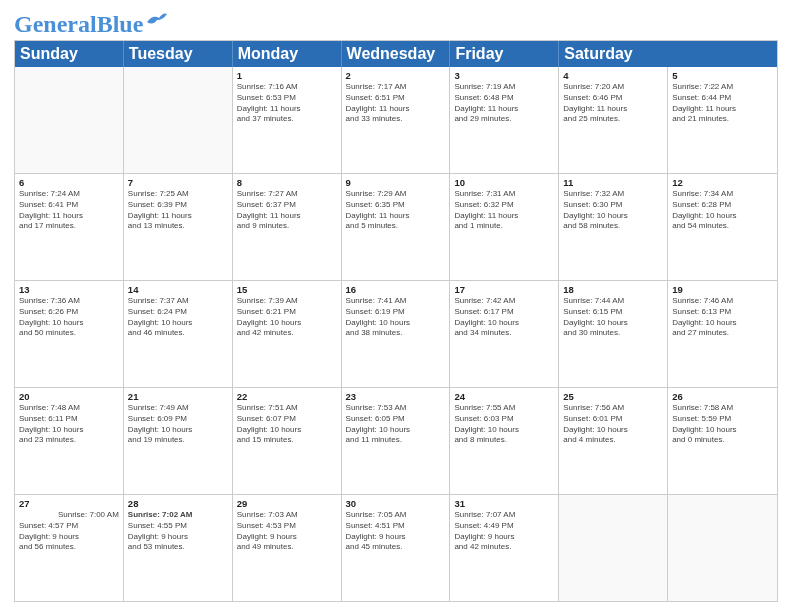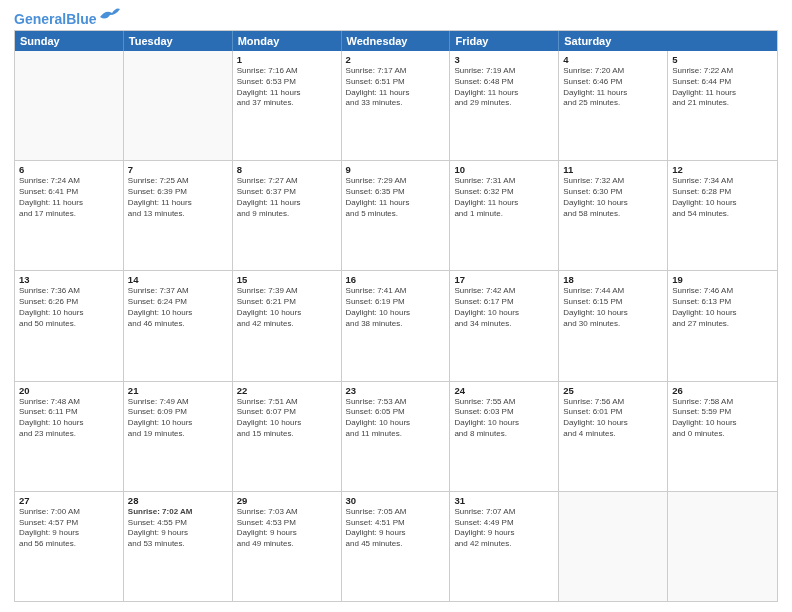--- a/index.html
+++ b/index.html
@@ -22,24 +22,25 @@
       justify-content: space-between;
       align-items: flex-start;
       margin-bottom: 4px;
     }
     .logo {
       display: flex;
       flex-direction: column;
       align-items: flex-start;
     }
     .logo-text {
-      font-size: 14px;
+      font-size: 24px;
       font-weight: bold;
       color: #1a3a5c;
       line-height: 1;
+      font-family: Liberation Serif, serif;
     }
     .logo-text span {
       color: #4a90d9;
     }
     .title-section {
       text-align: right;
     }
     .month-year {
       font-size: 32px;
       font-weight: bold;
@@ -57,21 +58,21 @@
       flex-direction: column;
       border: 1px solid #ccc;
     }
     .cal-header {
       display: grid;
       grid-template-columns: repeat(7, 1fr);
       background: #2a6db5;
     }
     .cal-header-cell {
       color: #fff;
-      font-size: 11px;
+      font-size: 16px;
       font-weight: bold;
       padding: 4px 5px;
       text-align: left;
       border-right: 1px solid #5590c8;
     }
     .cal-header-cell:last-child { border-right: none; }
     .cal-body {
       flex: 1;
       display: flex;
       flex-direction: column;
@@ -378,21 +379,21 @@
               <span style="display: block;">Sunset: 5:59 PM</span>
               <span style="display: block;">Daylight: 10 hours</span>
               <span style="display: block;">and 0 minutes.</span>
             </div>
           </div>
         </div>
         <div class="cal-row">
           <div class="cal-cell">
             <span class="day-num">27</span>
             <div class="cell-text">
-              <span style="display: block;">Sunrise: 7:00 AM</span>
+              <span style="display: block; text-align: right;">Sunrise: 7:00 AM</span>
               <span style="display: block;">Sunset: 4:57 PM</span>
               <span style="display: block;">Daylight: 9 hours</span>
               <span style="display: block;">and 56 minutes.</span>
             </div>
           </div>
           <div class="cal-cell">
             <span class="day-num">28</span>
             <div class="cell-text">
               <span style="display: block; font-weight: bold;">Sunrise: 7:02 AM</span>
               <span style="display: block;">Sunset: 4:55 PM</span>

